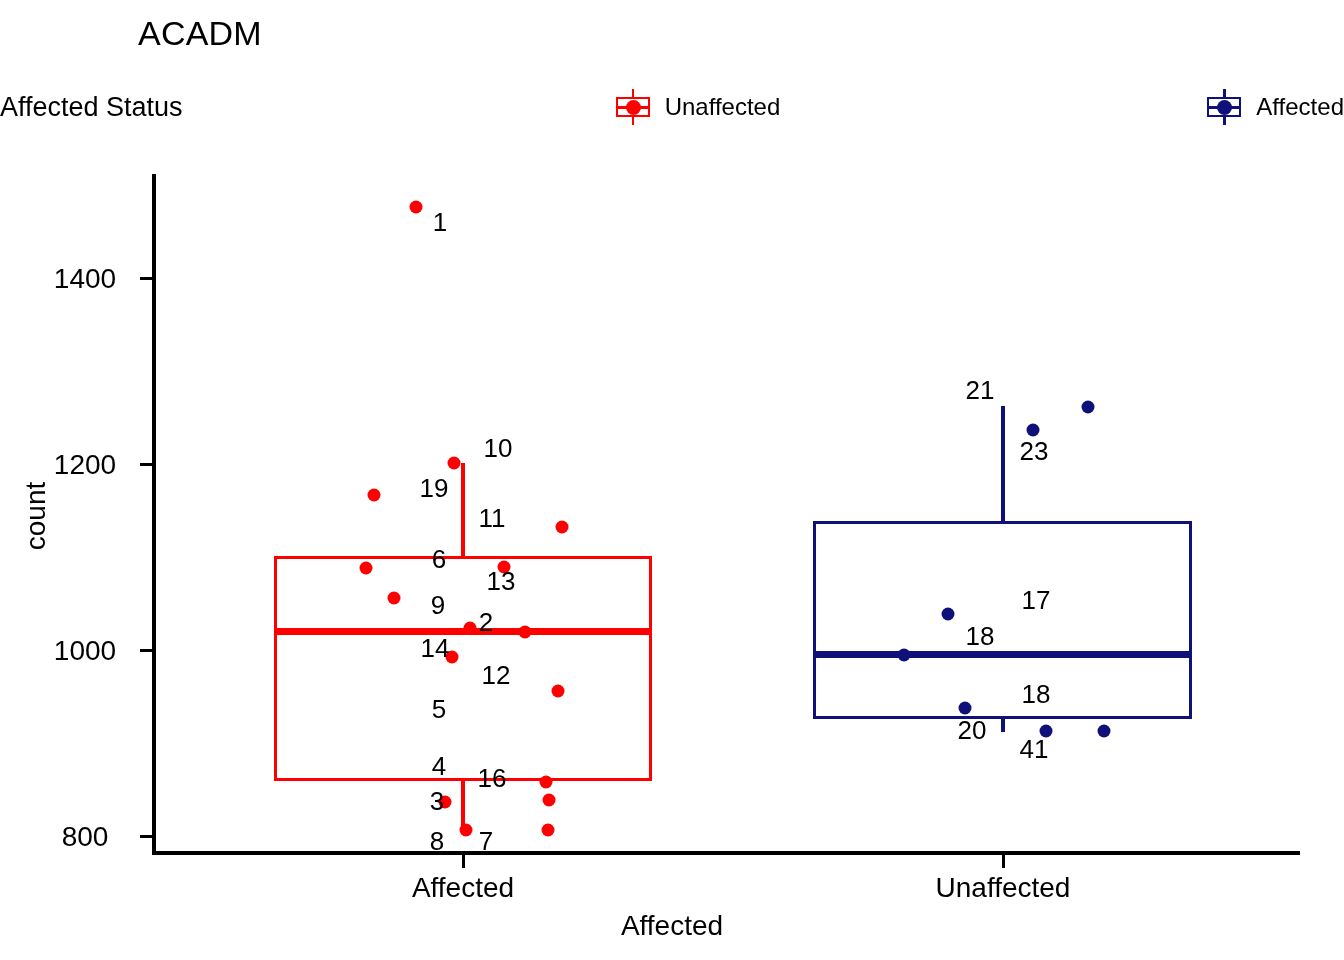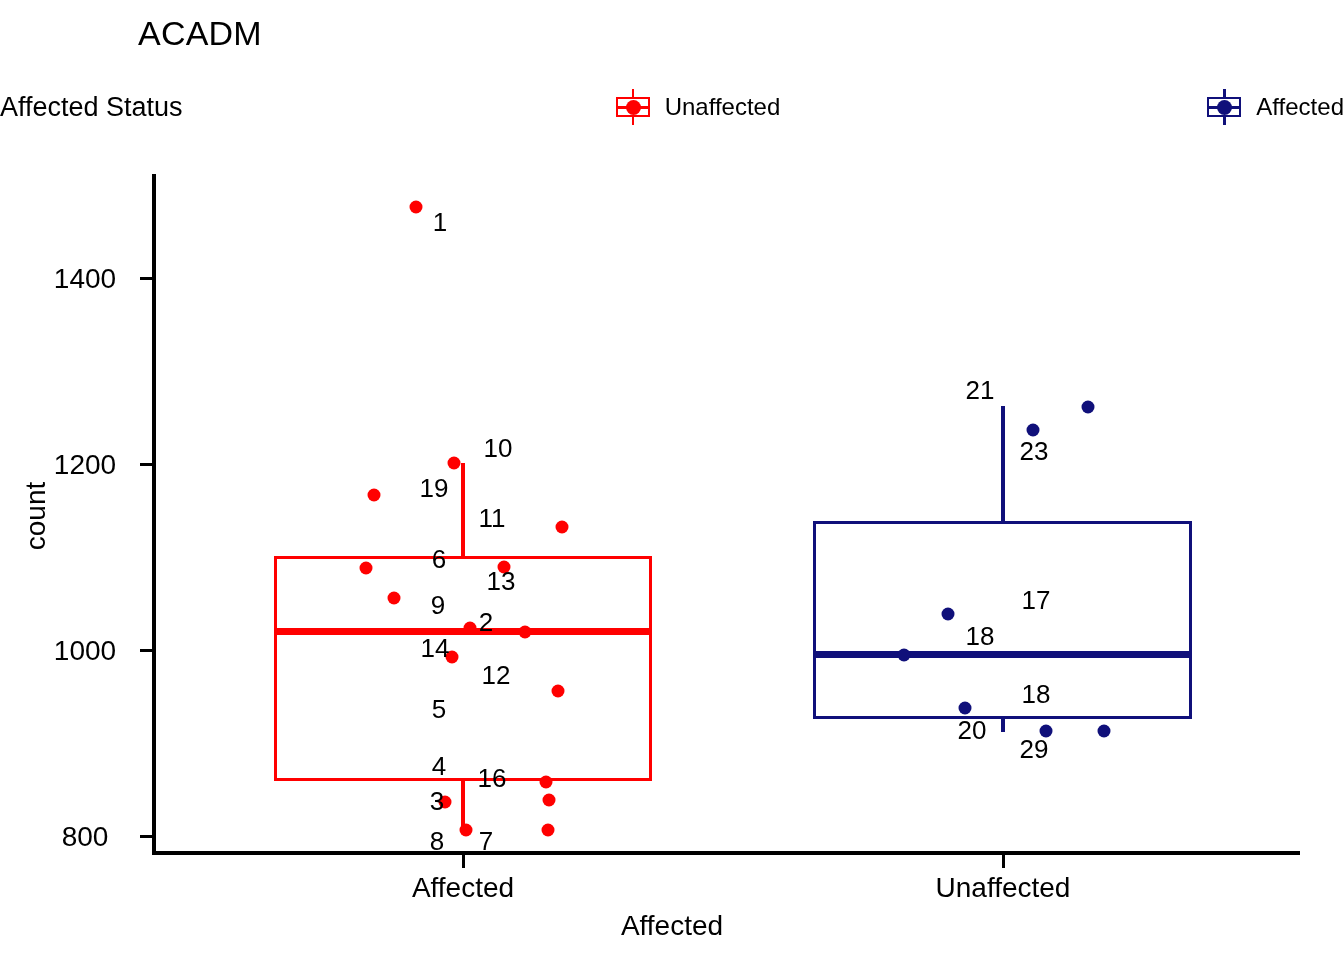--- a/index.html
+++ b/index.html
@@ -144,17 +144,17 @@
         <div class="ptlab" style="left: 1034px; top: 451px;">23</div>
         <div class="pt" style="left: 948px; top: 614px; width: 13px; height: 13px; background: rgb(16, 16, 122);"></div>
         <div class="ptlab" style="left: 1036px; top: 600px;">17</div>
         <div class="pt" style="left: 904px; top: 655px; width: 13px; height: 13px; background: rgb(16, 16, 122);"></div>
         <div class="ptlab" style="left: 980px; top: 636px;">18</div>
         <div class="pt" style="left: 965px; top: 708px; width: 13px; height: 13px; background: rgb(16, 16, 122);"></div>
         <div class="ptlab" style="left: 1036px; top: 694px;">18</div>
         <div class="pt" style="left: 1046px; top: 731px; width: 13px; height: 13px; background: rgb(16, 16, 122);"></div>
         <div class="ptlab" style="left: 972px; top: 730px;">20</div>
         <div class="pt" style="left: 1104px; top: 731px; width: 13px; height: 13px; background: rgb(16, 16, 122);"></div>
-        <div class="ptlab" style="left: 1034px; top: 749px;">29</div>
+        <div class="ptlab" style="left: 1034px; top: 749px;">41</div>
       </div>
 
   </div>
 </div>
 
 </body></html>

